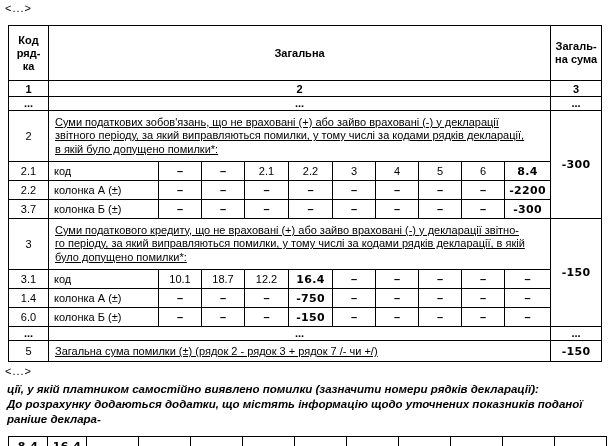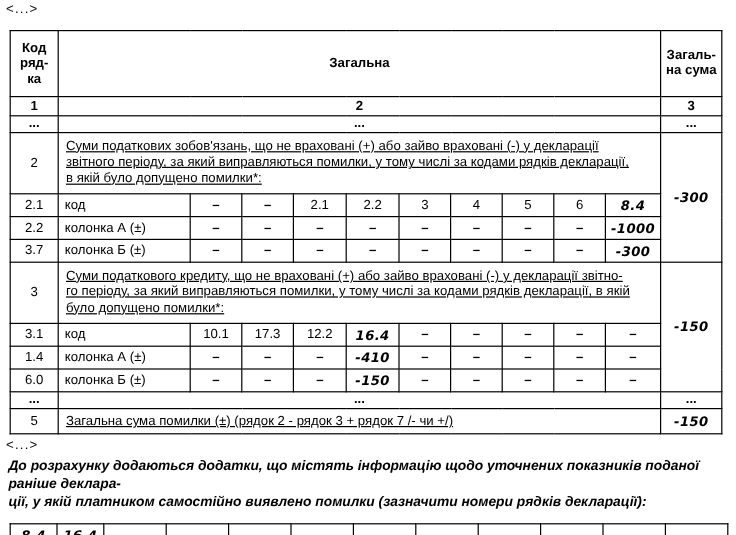--- a/index.html
+++ b/index.html
@@ -20,21 +20,21 @@
   .numrow td{font-weight:bold;height:13px;line-height:12px;}
   .dotsrow td{height:11px;line-height:9px;font-weight:bold;}
   .desc{text-align:left !important;padding:2px 4px 2px 6px !important;text-decoration:underline;}
   .desc span{display:block;line-height:13.5px;}
   .descrow td{height:46px;}
   .subrow td{height:16px;}
   .code{font-weight:normal;}
   .lbl{text-align:left !important;padding-left:5px !important;}
   .dash{font-weight:bold;}
   .fill{
-    font-weight:bold;font-style:italic;
+    font-weight:bold;
     font-family:"DejaVu Sans","Liberation Sans",sans-serif;
     font-size:11px;letter-spacing:0.3px;
   }
   .r5row td{height:16px;}
   .note{margin:5px 0 0 7px;font-weight:bold;font-style:italic;font-size:11.5px;}
   .note span{display:block;line-height:15px;}
   .appTable{width:597px;margin:9px 0 0 8px;}
   .appTable td{
     border:1px solid #000;height:18px;font-size:11px;text-align:center;
     vertical-align:middle;padding:0 2px;overflow:hidden;
@@ -115,21 +115,21 @@
     <td class="code">2.2</td>
     <td class="lbl">колонка А (±)</td>
     <td class="dash">–</td>
     <td class="dash">–</td>
     <td class="dash">–</td>
     <td class="dash">–</td>
     <td class="dash">–</td>
     <td class="dash">–</td>
     <td class="dash">–</td>
     <td class="dash">–</td>
-    <td class="fill">-1000</td>
+    <td class="fill">-2200</td>
   </tr>
 
   <tr class="subrow">
     <td class="code">3.7</td>
     <td class="lbl">колонка Б (±)</td>
     <td class="dash">–</td>
     <td class="dash">–</td>
     <td class="dash">–</td>
     <td class="dash">–</td>
     <td class="dash">–</td>
@@ -146,37 +146,37 @@
       <span>го періоду, за який виправляються помилки, у тому числі за кодами рядків декларації, в якій</span>
       <span>було допущено помилки*:</span>
     </td>
     <td class="fill" rowspan="4">-150</td>
   </tr>
 
   <tr class="subrow">
     <td class="code">3.1</td>
     <td class="lbl">код</td>
     <td>10.1</td>
-    <td>17.3</td>
+    <td>18.7</td>
     <td>12.2</td>
     <td class="fill">16.4</td>
     <td class="dash">–</td>
     <td class="dash">–</td>
     <td class="dash">–</td>
     <td class="dash">–</td>
     <td class="dash">–</td>
   </tr>
 
   <tr class="subrow">
     <td class="code">1.4</td>
     <td class="lbl">колонка А (±)</td>
     <td class="dash">–</td>
     <td class="dash">–</td>
     <td class="dash">–</td>
-    <td class="fill">-410</td>
+    <td class="fill">-750</td>
     <td class="dash">–</td>
     <td class="dash">–</td>
     <td class="dash">–</td>
     <td class="dash">–</td>
     <td class="dash">–</td>
   </tr>
 
   <tr class="subrow">
     <td class="code">6.0</td>
     <td class="lbl">колонка Б (±)</td>
@@ -201,22 +201,22 @@
     <td class="code">5</td>
     <td colspan="10" class="desc">Загальна сума помилки (±) (рядок 2 - рядок 3 + рядок 7 /- чи +/)</td>
     <td class="fill">-150</td>
   </tr>
 </tbody>
   </table>
 
 <div class="marker mid">&lt;...&gt;</div>
 
 <div class="note">
+  <span>ції, у якій платником самостійно виявлено помилки (зазначити номери рядків декларації):</span>
   <span>До розрахунку додаються додатки, що містять інформацію щодо уточнених показників поданої раніше деклара-</span>
-  <span>ції, у якій платником самостійно виявлено помилки (зазначити номери рядків декларації):</span>
 </div>
 
 <table class="appTable">
   <colgroup>
     <col style="width:39px">
       <col style="width:39px">
     <col style="width:52px">
       <col style="width:52px">
       <col style="width:52px">
     <col style="width:52px">

